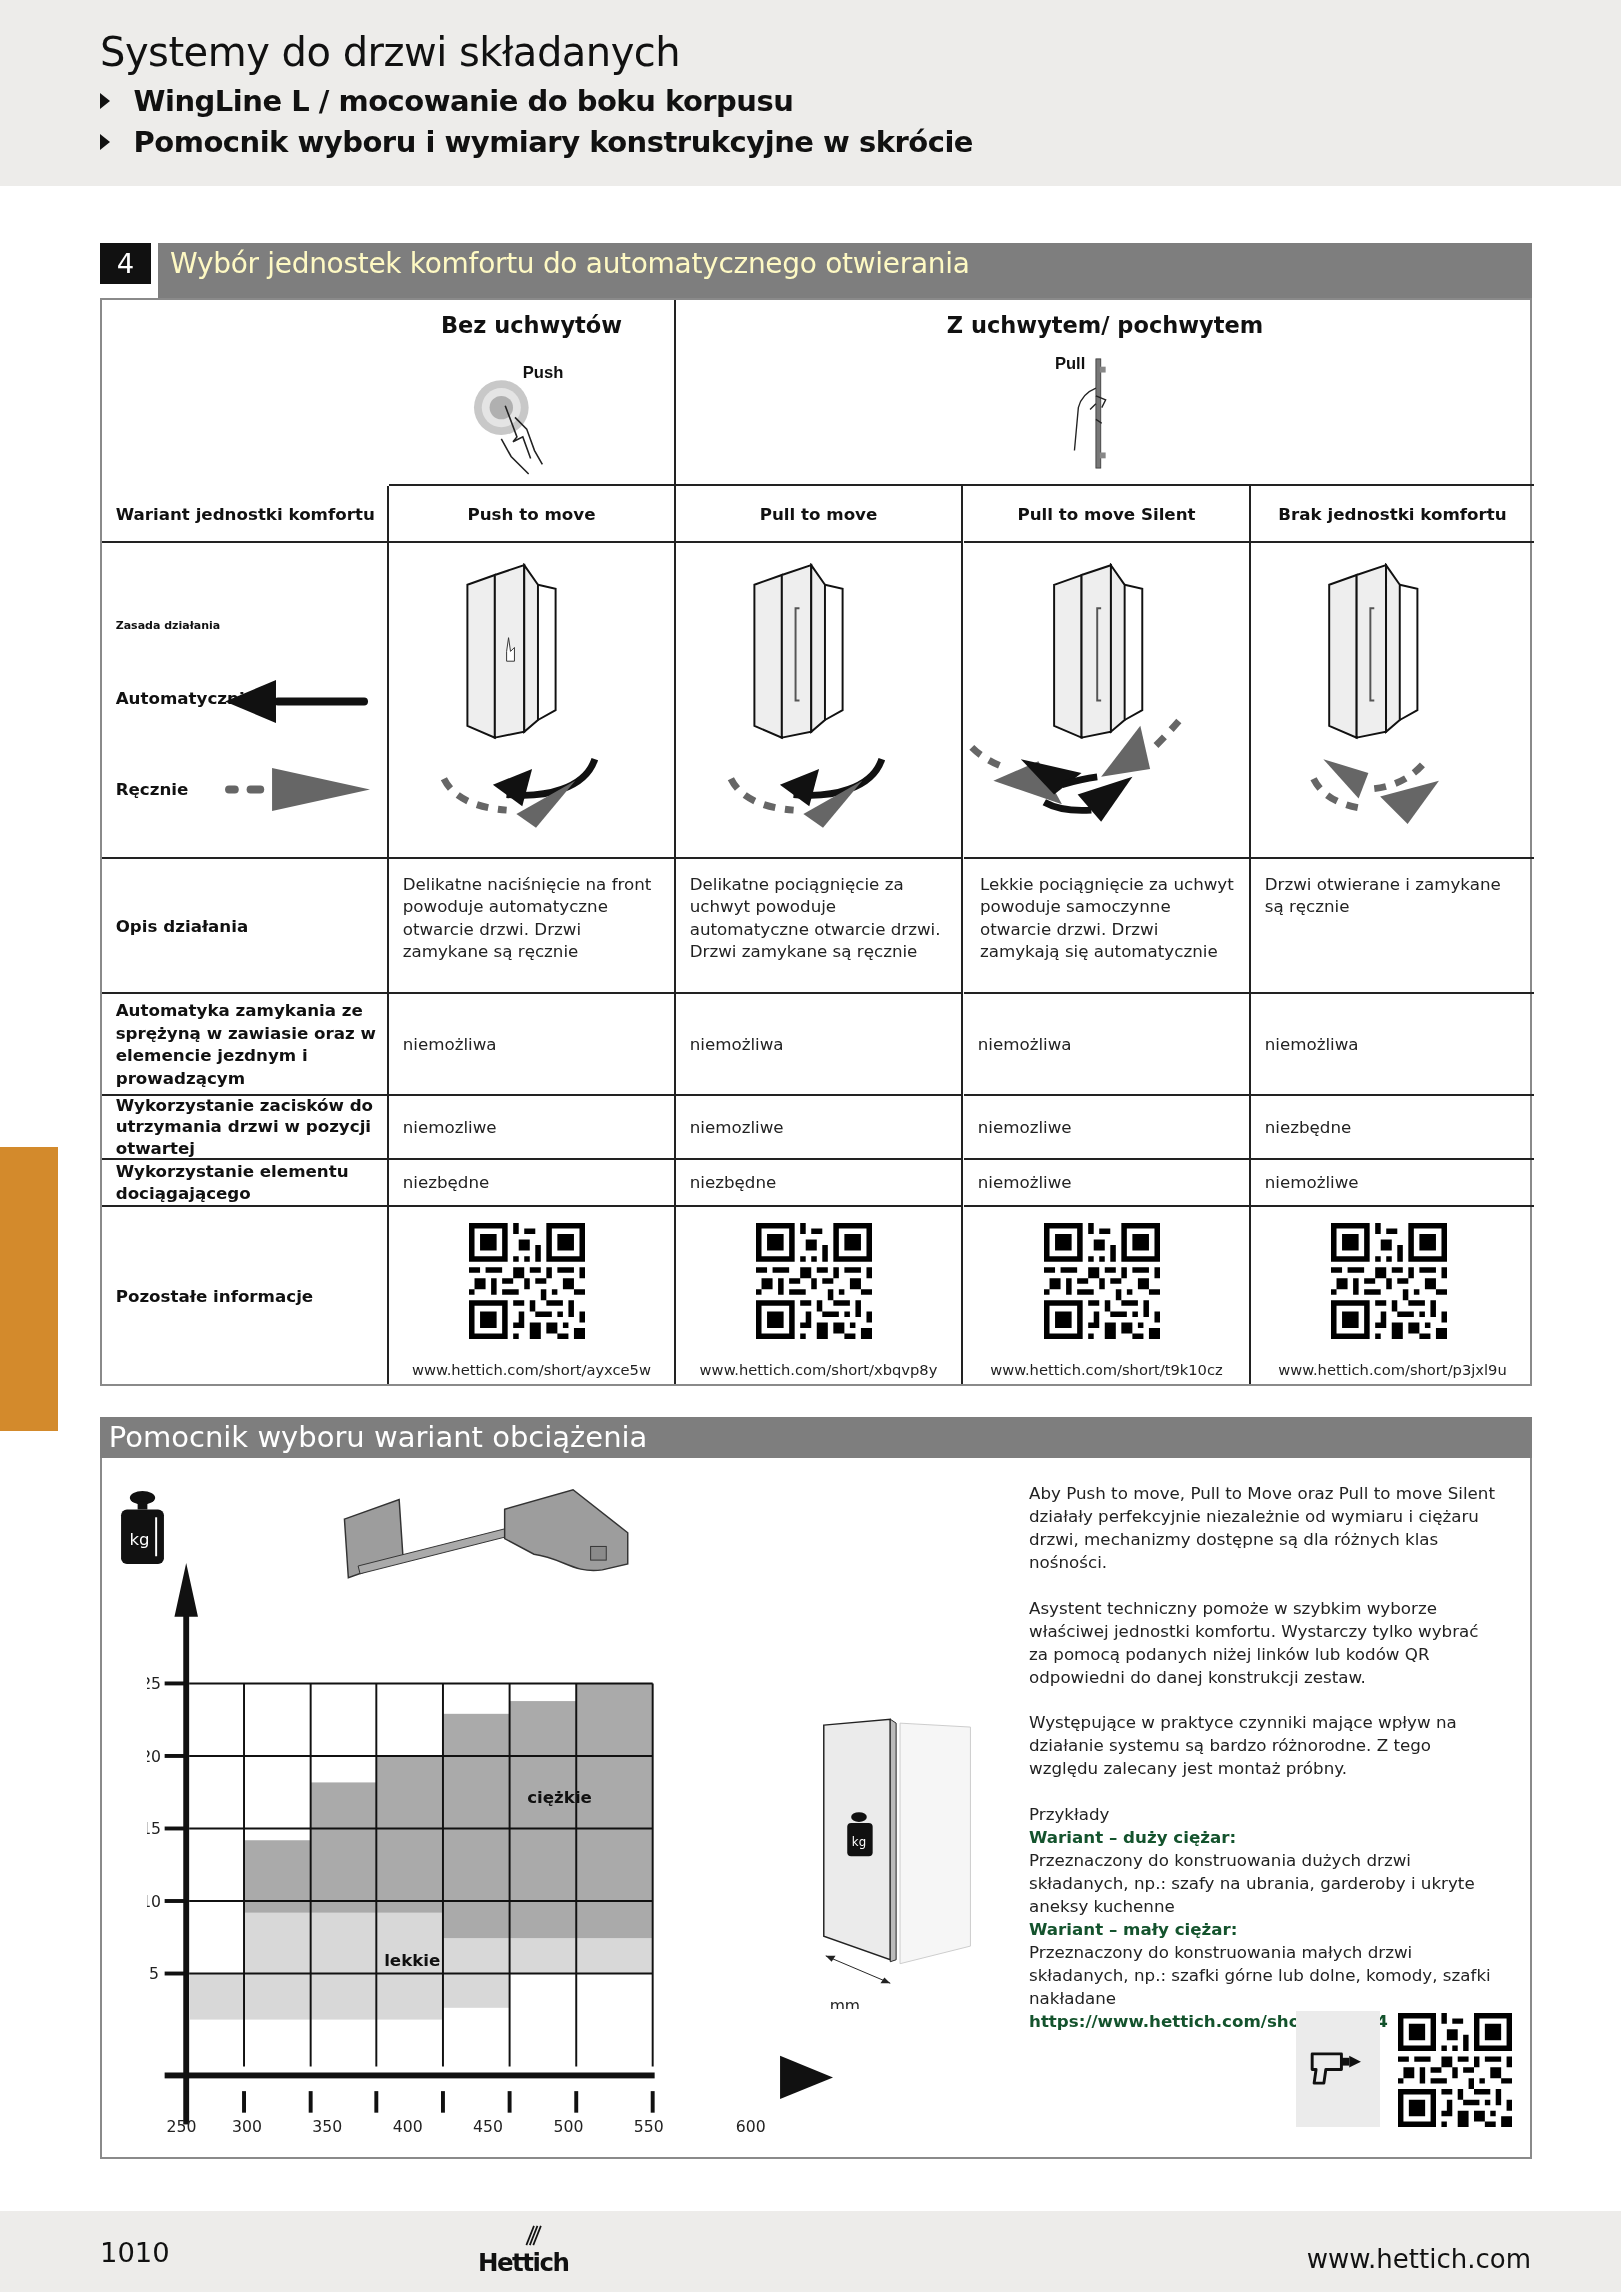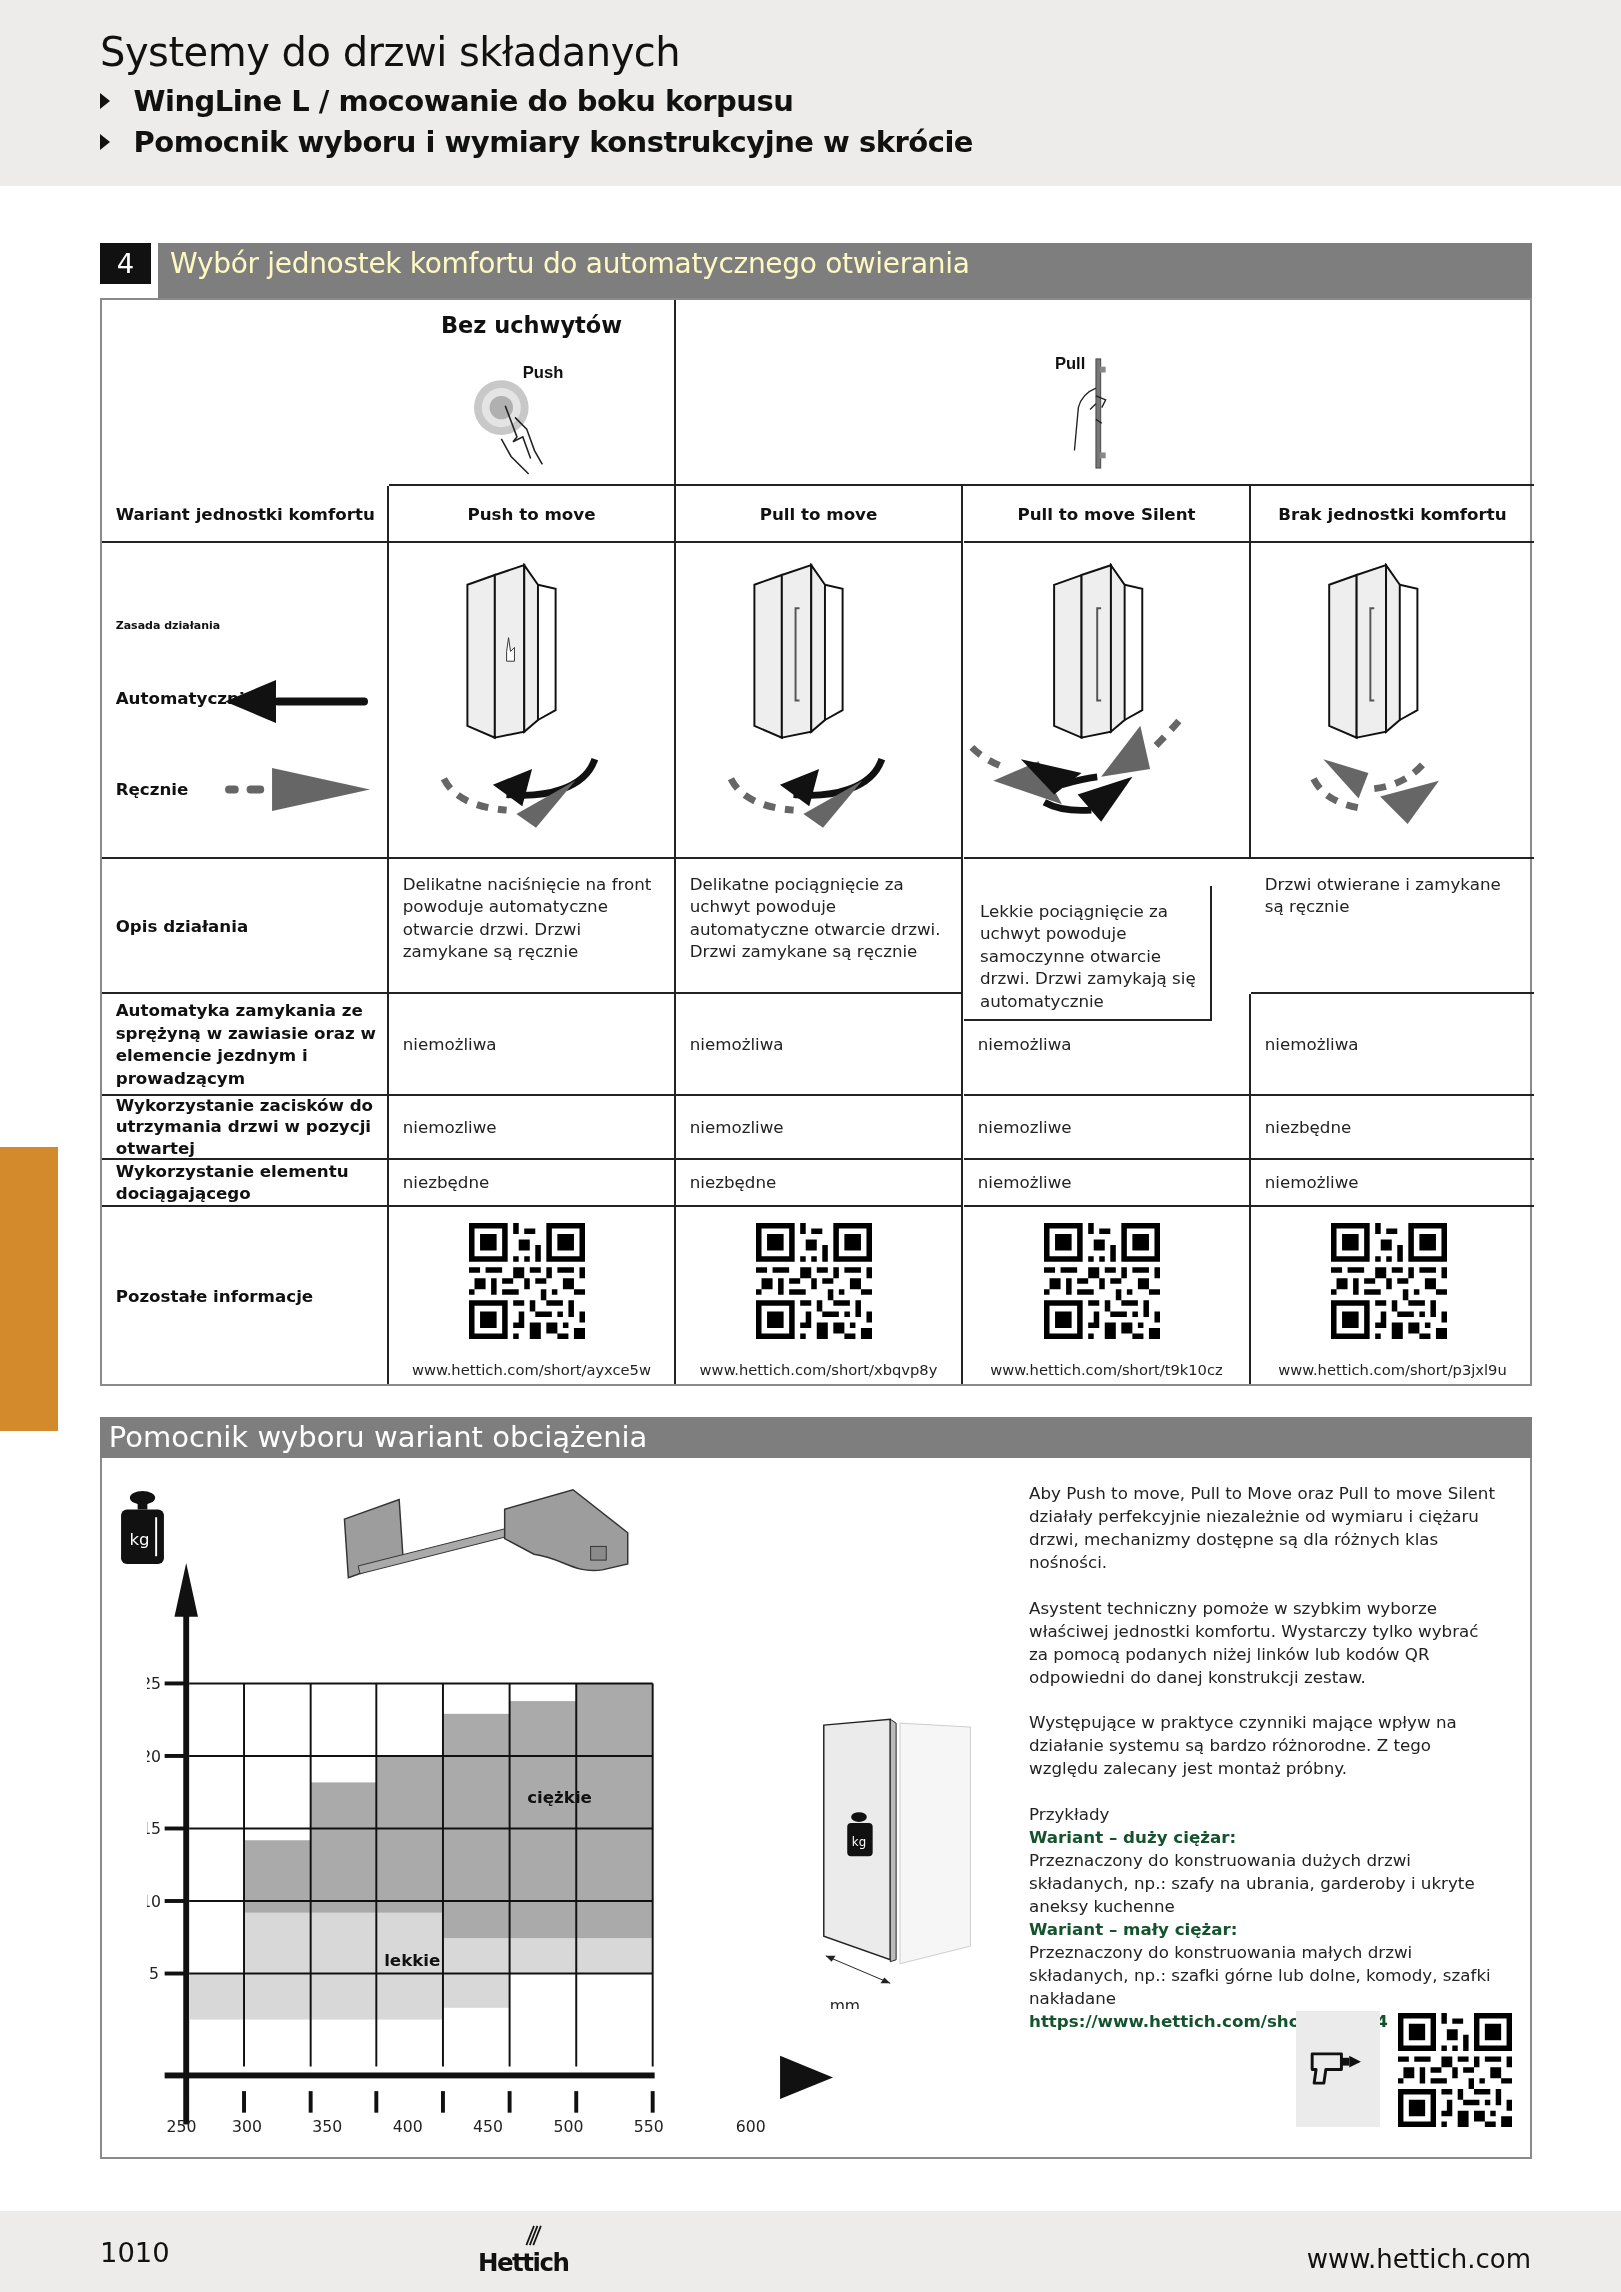--- a/index.html
+++ b/index.html
@@ -65,20 +65,21 @@
     <div class="grp-title">Bez uchwytów</div>
     <svg style="position:absolute;left:83px;top:49px;font-size:16px" width="127" height="127" viewBox="0 0 130 130">
       <circle cx="30" cy="60" r="28" fill="#c8c8c8"></circle>
       <circle cx="30" cy="60" r="20" fill="#e4e4e4"></circle>
       <circle cx="30" cy="60" r="12" fill="#b0b0b0"></circle>
       <path d="M34 58 L46 90 L42 95 L52 90 L60 112 M44 70 L56 82 L64 104 L72 118 M30 92 L40 110 L58 128" fill="none" stroke="#222" stroke-width="1.6"></path>
       <text x="52" y="30" font-family="Liberation Sans, sans-serif" font-size="17" font-weight="bold" fill="#111">Push</text>
     </svg>
   </div>
   <div class="cell" style="left:574px;top:0;width:858px;height:186px;border-right:none;">
+    <div class="grp-title">Z uchwytem/ pochwytem</div>
     <svg style="position:absolute;left:377px;top:49px;font-size:16px" width="78" height="127" viewBox="0 0 80 130">
       <rect x="44" y="10" width="5" height="112" fill="#777" stroke="#333" stroke-width="0.8"></rect>
       <rect x="48" y="18" width="6" height="6" fill="#888"></rect>
       <rect x="48" y="106" width="6" height="6" fill="#888"></rect>
       <path d="M44 40 C34 44 28 52 26 60 L22 104 M44 48 L54 52 L50 60 M44 56 L38 62 M44 72 L50 76" fill="none" stroke="#222" stroke-width="1.4"></path>
       <text x="2" y="20" font-family="Liberation Sans, sans-serif" font-size="17" font-weight="bold" fill="#111">Pull</text>
     </svg>
   </div>
 
   <div class="cell label vcenter" style="left:0;top:186px;width:287px;height:57px;">Wariant jednostki komfortu</div>
@@ -163,21 +164,21 @@
       <polygon points="34,200 80,214 70,240" fill="#666"></polygon>
       <path d="M24 220 Q36 244 72 250" fill="none" stroke="#666" stroke-width="7" stroke-dasharray="12 10"></path>
       <path d="M86 230 Q120 226 140 200" fill="none" stroke="#666" stroke-width="7" stroke-dasharray="12 10"></path>
       <polygon points="92,238 152,222 120,266" fill="#666"></polygon>
     </svg>
   </div>
 
   <div class="cell label vcenter" style="left:0;top:559px;width:287px;height:135px;">Opis działania</div>
   <div class="cell txt" style="left:287px;top:559px;width:287px;height:135px;">Delikatne naciśnięcie na front powoduje automatyczne otwarcie drzwi. Drzwi zamykane są ręcznie</div>
   <div class="cell txt" style="left:574px;top:559px;width:287px;height:135px;">Delikatne pociągnięcie za uchwyt powoduje automatyczne otwarcie drzwi. Drzwi zamykane są ręcznie</div>
-  <div class="cell txt" style="left:862px;top:586px;width:248px;height:135px;padding-left:16px;">Lekkie pociągnięcie za uchwyt powoduje samoczynne otwarcie drzwi. Drzwi zamykają się automatycznie</div>
+  <div class="cell txt" style="left:862px;top:559px;width:287px;height:135px;padding-left:16px;">Lekkie pociągnięcie za uchwyt powoduje samoczynne otwarcie drzwi. Drzwi zamykają się automatycznie</div>
   <div class="cell txt" style="left:1149px;top:559px;width:283px;height:135px;border-right:none;">Drzwi otwierane i zamykane są ręcznie</div>
 
   <div class="cell label vcenter" style="left:0;top:694px;width:287px;height:102px;line-height:22.5px;padding-right:5.9px;">Automatyka zamykania ze sprężyną w zawiasie oraz w elemencie jezdnym i prowadzącym</div>
   <div class="cell txt vcenter" style="left:287px;top:694px;width:287px;height:102px;">niemożliwa</div>
   <div class="cell txt vcenter" style="left:574px;top:694px;width:287px;height:102px;">niemożliwa</div>
   <div class="cell txt vcenter" style="left:862px;top:694px;width:287px;height:102px;">niemożliwa</div>
   <div class="cell txt vcenter" style="left:1149px;top:694px;width:283px;height:102px;border-right:none;">niemożliwa</div>
 
   <div class="cell label vcenter" style="left:0;top:796px;width:287px;height:64px;line-height:21.6px;padding-right:2px;">Wykorzystanie zacisków do utrzymania drzwi w pozycji otwartej</div>
   <div class="cell txt vcenter" style="left:287px;top:796px;width:287px;height:64px;">niemozliwe</div>

